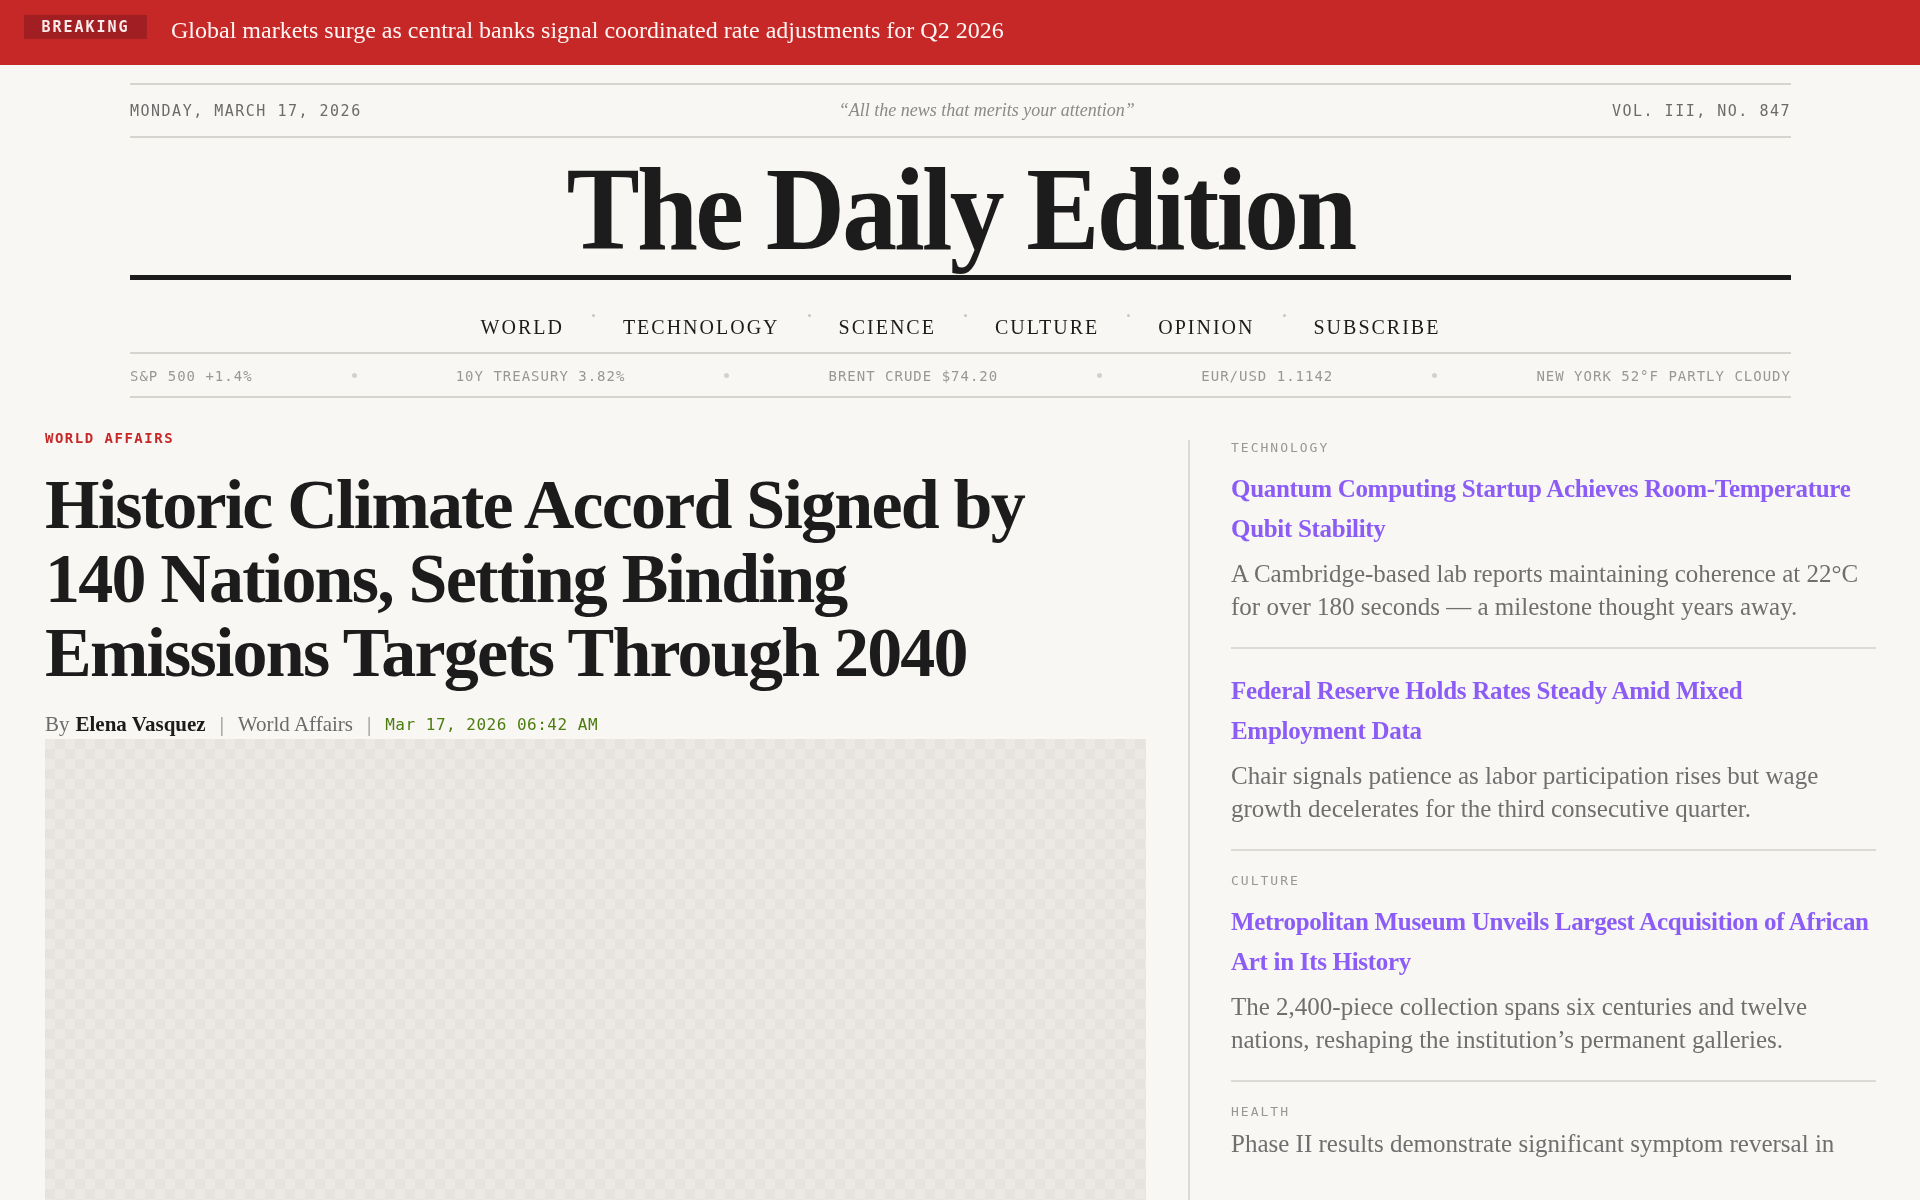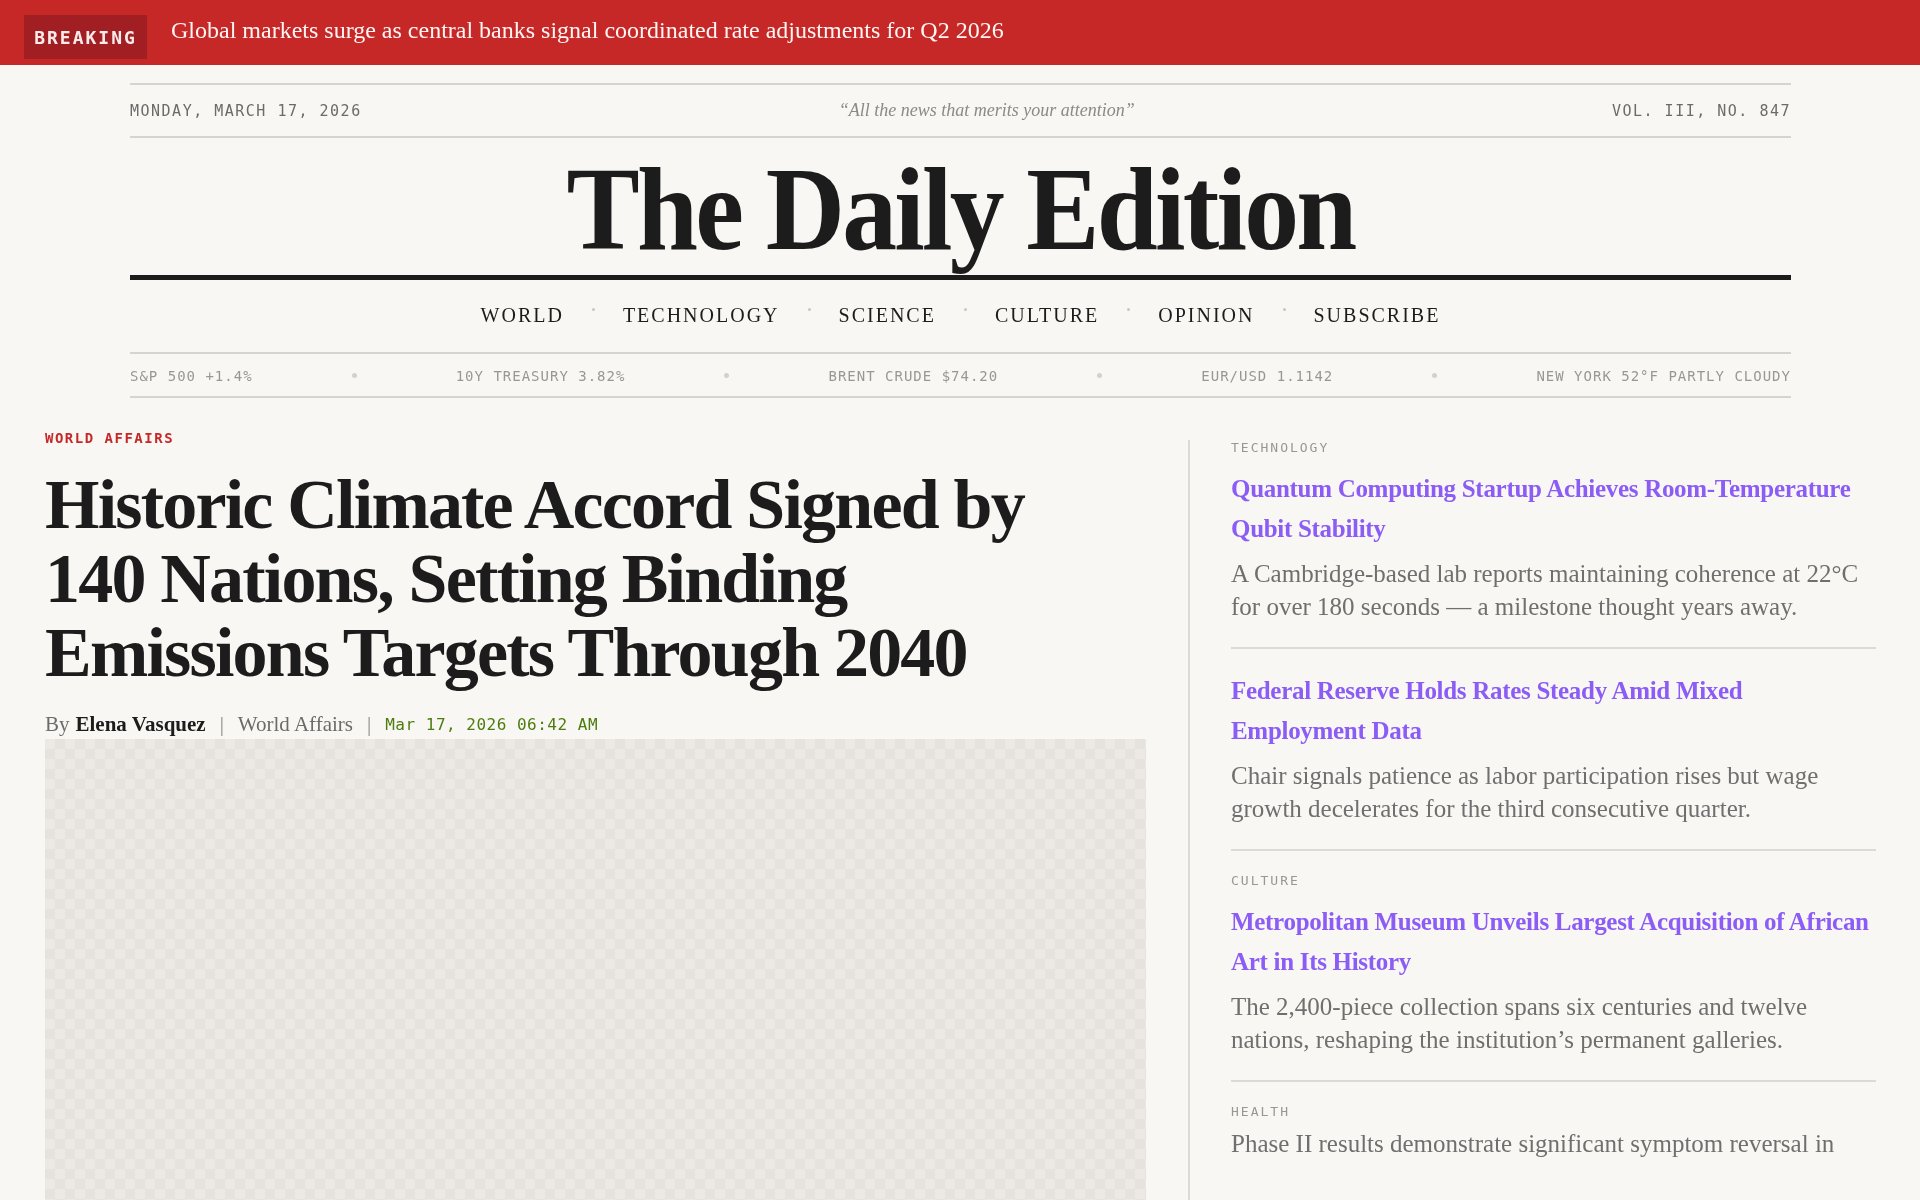--- a/index.html
+++ b/index.html
@@ -10,24 +10,24 @@
     font-family: "DejaVu Serif", serif;
     position: relative;
   }
 
   
   .breaking {
     position: absolute; left: 0; top: 0; width: 1920px; height: 65px;
     background: #c62828; display: flex; align-items: center;
   }
   .breaking-label {
-    position: absolute; left: 24px; top: 15px; width: 123px; height: 44px;
+    position: absolute; left: 24px; top: 15px; width: 123px; height: 24px;
     background: #a11f22; color: #fbeaea;
     font-family: "DejaVu Sans Mono", monospace; font-weight: bold;
-    font-size: 18px; letter-spacing: 2px;
+    font-size: 15px; letter-spacing: 2px;
     display: flex; align-items: center; justify-content: center;
   }
   .breaking-text {
     position: absolute; left: 171px; top: 17px;
     font-family: "Liberation Serif", serif; font-size: 24px; color: #fff6f4;
     white-space: nowrap;
   }
 
   
   .masthead { position: absolute; left: 130px; width: 1661px; }
@@ -45,21 +45,21 @@
     line-height: 120px; letter-spacing: -3px; color: #1c1c1c;
     transform: scaleX(0.93);
   }
   .rule-thick { position: absolute; left: 0; top: 275px; width: 100%; height: 5px; background: #1c1c1c; }
   .nav {
     position: absolute; top: 300px; left: 0; width: 100%;
     display: flex; justify-content: center; align-items: center; gap: 0;
   }
   .nav-item {
     font-family: "Liberation Serif", serif; font-size: 20px; letter-spacing: 2px;
-    color: #1c1c1c; cursor: pointer; padding: 4px 0;
+    color: #1c1c1c; cursor: pointer; padding: 4px 0; margin-top: 12px;
   }
   .nav-sep {
     width: 3px; height: 3px; border-radius: 50%; background: #c8c6c1;
     margin: 0 28px; position: relative; top: -6px;
   }
   .ticker {
     position: absolute; top: 354px; left: 0; width: 100%; height: 43px;
     display: flex; justify-content: space-between; align-items: center;
     font-family: "DejaVu Sans Mono", monospace; font-size: 14px; letter-spacing: 1px; color: #999794;
   }

